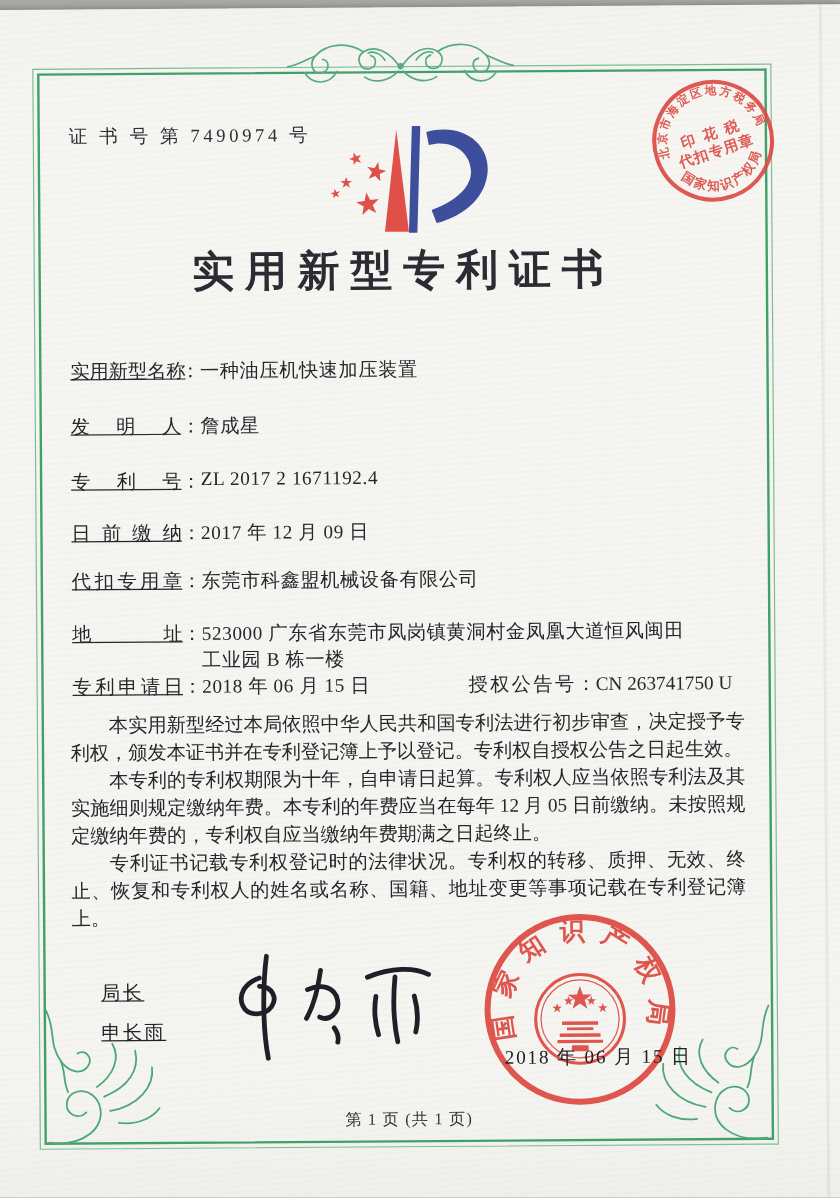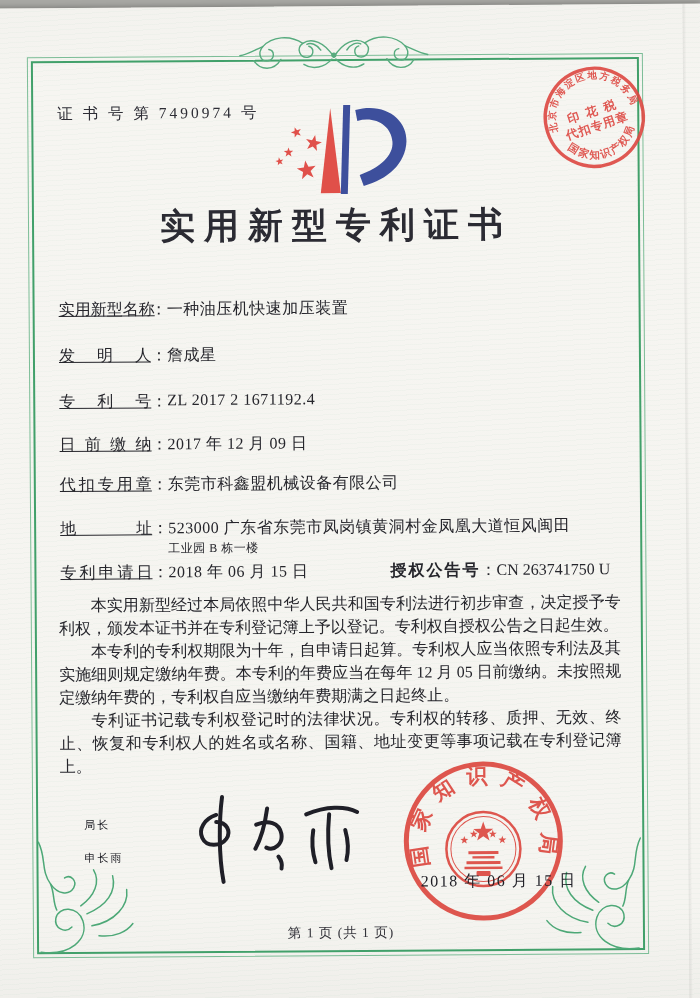--- a/index.html
+++ b/index.html
@@ -32,29 +32,29 @@
   }
   .logo{position:absolute;left:278px;top:94px;}
   .title{
     position:absolute;left:94px;top:196px;width:500px;text-align:center;
     font-size:35px;font-weight:600;color:#2b2b33;letter-spacing:9px;
   }
   .frow{position:absolute;left:66px;font-size:16px;color:#26262c;white-space:nowrap;}
   .frow .lbl{display:inline-block;width:92px;text-align:justify;text-align-last:justify;vertical-align:top;text-decoration:underline;}
   .frow .colon{display:inline-block;width:16px;vertical-align:top;}
   .frow .val{display:inline-block;vertical-align:top;letter-spacing:.5px;}
-  .addr-line2{position:absolute;left:174px;top:533px;font-size:12px;color:#26262c;letter-spacing:.5px;}
+  .addr-line2{position:absolute;left:174px;top:533px;font-size:16px;color:#26262c;letter-spacing:.5px;}
   .grant-no{position:absolute;left:396px;top:555px;font-size:16px;color:#26262c;white-space:nowrap;}
-  .grant-no .lbl{letter-spacing:2px;font-weight:bold;}
+  .grant-no .lbl{letter-spacing:2px;}
   .paras{
     position:absolute;left:64px;top:586px;width:562px;
     font-size:16px;line-height:23px;color:#26262c;text-align:justify;
   }
   .paras p{margin:0;text-indent:32px;}
-  .signer{position:absolute;left:88px;font-size:11px;color:#222229;letter-spacing:2px;}
+  .signer{position:absolute;left:88px;font-size:16px;color:#222229;letter-spacing:2px;text-decoration:underline;}
   .sig{position:absolute;left:186px;top:782px;}
   .seal{position:absolute;left:405px;top:752px;}
   .seal-date{
     position:absolute;left:424px;top:866px;font-size:16px;color:#1d1d24;
     letter-spacing:1.5px;white-space:nowrap;
   }
   .tax-stamp{position:absolute;left:548px;top:58px;}
   .footer{
     position:absolute;left:94px;top:918px;width:500px;text-align:center;
     font-size:13.5px;color:#33333a;letter-spacing:1px;

